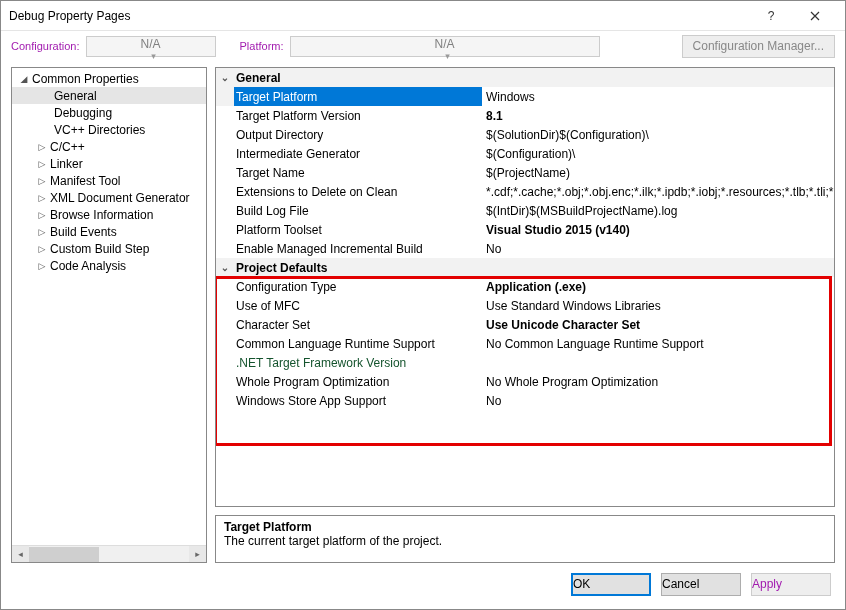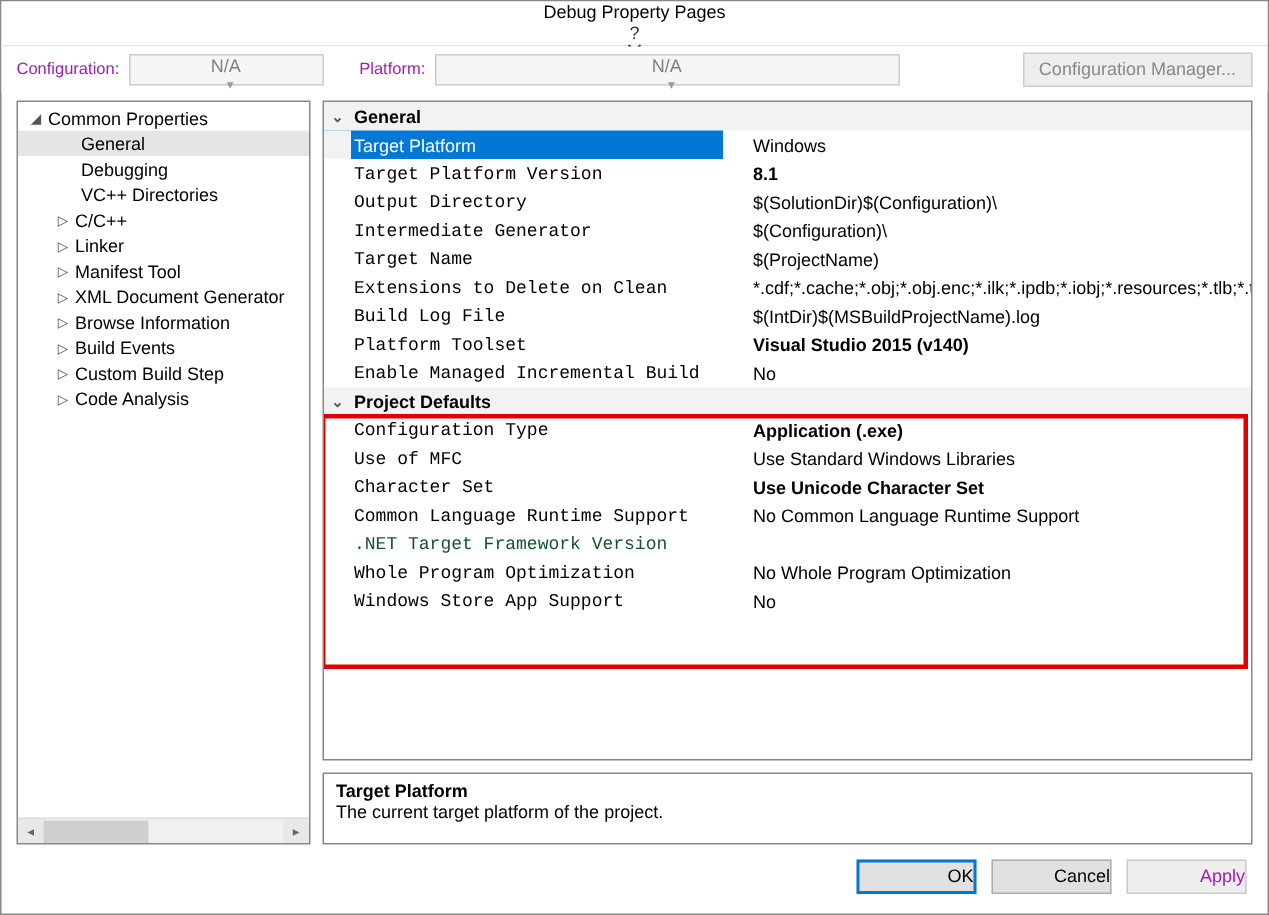--- a/index.html
+++ b/index.html
@@ -18,21 +18,20 @@
     flex-direction: column;
     background: #fff;
   }
   .titlebar {
     height: 30px;
     display: flex;
     align-items: center;
     padding: 0 8px;
     background: #fff;
     border-bottom: 1px solid #e5e5e5;
-    flex-direction: column;
   }
   .titlebar-title { flex: 1; font-size: 12px; }
   .titlebar-btn {
     width: 44px;
     height: 28px;
     display: flex;
     align-items: center;
     justify-content: center;
     color: #333;
     font-size: 12px;
@@ -158,23 +157,23 @@
     padding-left: 2px;
     white-space: nowrap;
     overflow: hidden;
     text-overflow: clip;
   }
   .prop-val {
     flex: 1;
     white-space: nowrap;
     overflow: hidden;
     text-overflow: clip;
-    padding-left: 20px;
-  }
-  .prop-row.indent .prop-name { padding-left: 20px; width: 266px; font-family: Liberation Mono, monospace; }
+    padding-left: 4px;
+  }
+  .prop-row.indent .prop-name { padding-left: 20px; width: 266px; }
   .prop-row.indent .exp { width: 0; }
   .bold { font-weight: bold; }
   .dim { color: #14532d; }
   .highlight-box {
     position: absolute;
     border: 3px solid #e30000;
     pointer-events: none;
   }
   .desc-pane {
     border: 1px solid #888;
@@ -192,21 +191,21 @@
     gap: 10px;
     padding: 0 14px 6px 0;
   }
   .btn {
     min-width: 80px;
     height: 23px;
     border: 1px solid #adadad;
     background: #e1e1e1;
     display: flex;
     align-items: center;
-    justify-content: flex-end;
+    justify-content: flex-start;
     font-size: 12px;
   }
   .btn.default { border: 2px solid #0078d7; background: #e1e1e1; }
   .btn.disabled { color: #a21caf; background: #eee; border-color: #ccc; }
 </style>
 </head>
 <body>
 
 <div class="window">
 

